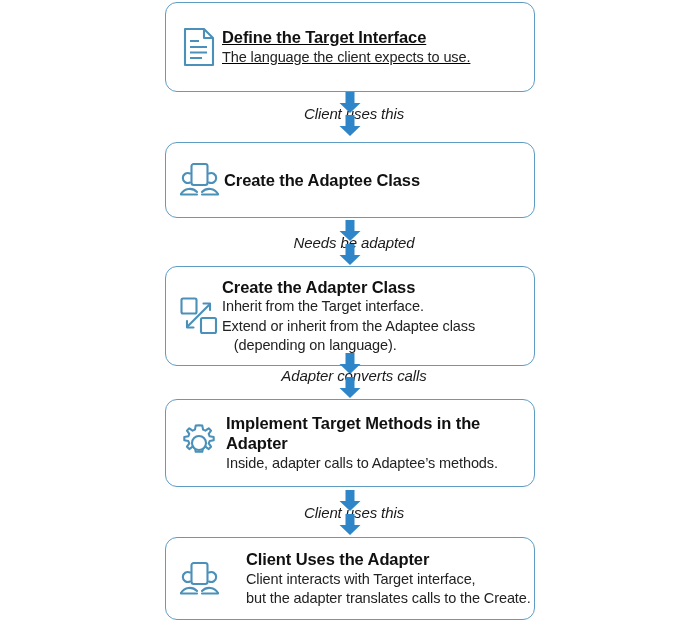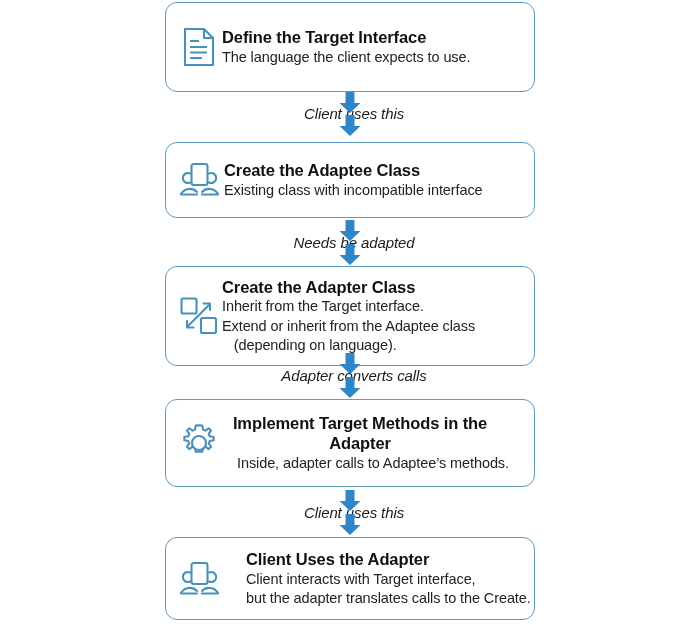--- a/index.html
+++ b/index.html
@@ -89,23 +89,23 @@
     left: 4px;
     width: 700px;
     text-align: center;
     font-size: 15px;
     font-style: italic;
     color: #1b1b1b;
     letter-spacing: -0.1px;
   }
 
   
-  .b1 .step-text { padding-left: 0px; }
+  .b1 .step-text { padding-left: 0px; text-decoration: underline; }
   .b3 .step-text { padding-left: 0px; }
-  .b4 .step-text { padding-left: 4px; text-align: center; }
+  .b4 .step-text { padding-left: 4px; }
   .b2 .step-title { margin-left: 0px; }
 </style>
 </head>
 <body>
 
 <div id="flow">
 
   <div class="step-box b1" style="top:2px; height:90px;">
     <div class="step-icon">
       <svg width="34" height="40" viewBox="0 0 34 40" aria-hidden="true">
@@ -146,23 +146,20 @@
         <path d="M13 12.5 a5 5 0 1 0 0 9" fill="none" stroke="#4a90b8" stroke-width="2.1" stroke-linecap="round"></path>
         <path d="M32 12.5 a5 5 0 1 1 0 9" fill="none" stroke="#4a90b8" stroke-width="2.1" stroke-linecap="round"></path>
         <path d="M4 33 a10 10 0 0 1 16 -2" fill="none" stroke="#4a90b8" stroke-width="2.1" stroke-linecap="round"></path>
         <path d="M41 33 a10 10 0 0 0 -16 -2" fill="none" stroke="#4a90b8" stroke-width="2.1" stroke-linecap="round"></path>
         <line x1="4" y1="33.5" x2="20" y2="33.5" stroke="#4a90b8" stroke-width="2.1" stroke-linecap="round"></line>
         <line x1="25" y1="33.5" x2="41" y2="33.5" stroke="#4a90b8" stroke-width="2.1" stroke-linecap="round"></line>
       </svg>
     </div>
     <div class="step-text">
       <div class="step-title">Create the Adaptee Class</div>
-      <div class="step-desc">
-        <span class="l">Existing class with incompatible interface</span>
-      </div>
     </div>
   </div>
 
   <div class="connector" style="top:218px; height:46px;">
     <div class="arrow" style="top:2px;">
       <svg width="30" height="21" viewBox="0 0 30 21" aria-hidden="true">
         <path d="M10.5 0 h9 v11 h6 l-10.5 10 l-10.5 -10 h6 z" fill="#2e86c8"></path>
       </svg>
     </div>
     <div class="conn-label" style="top:16px;">Needs be adapted</div>

